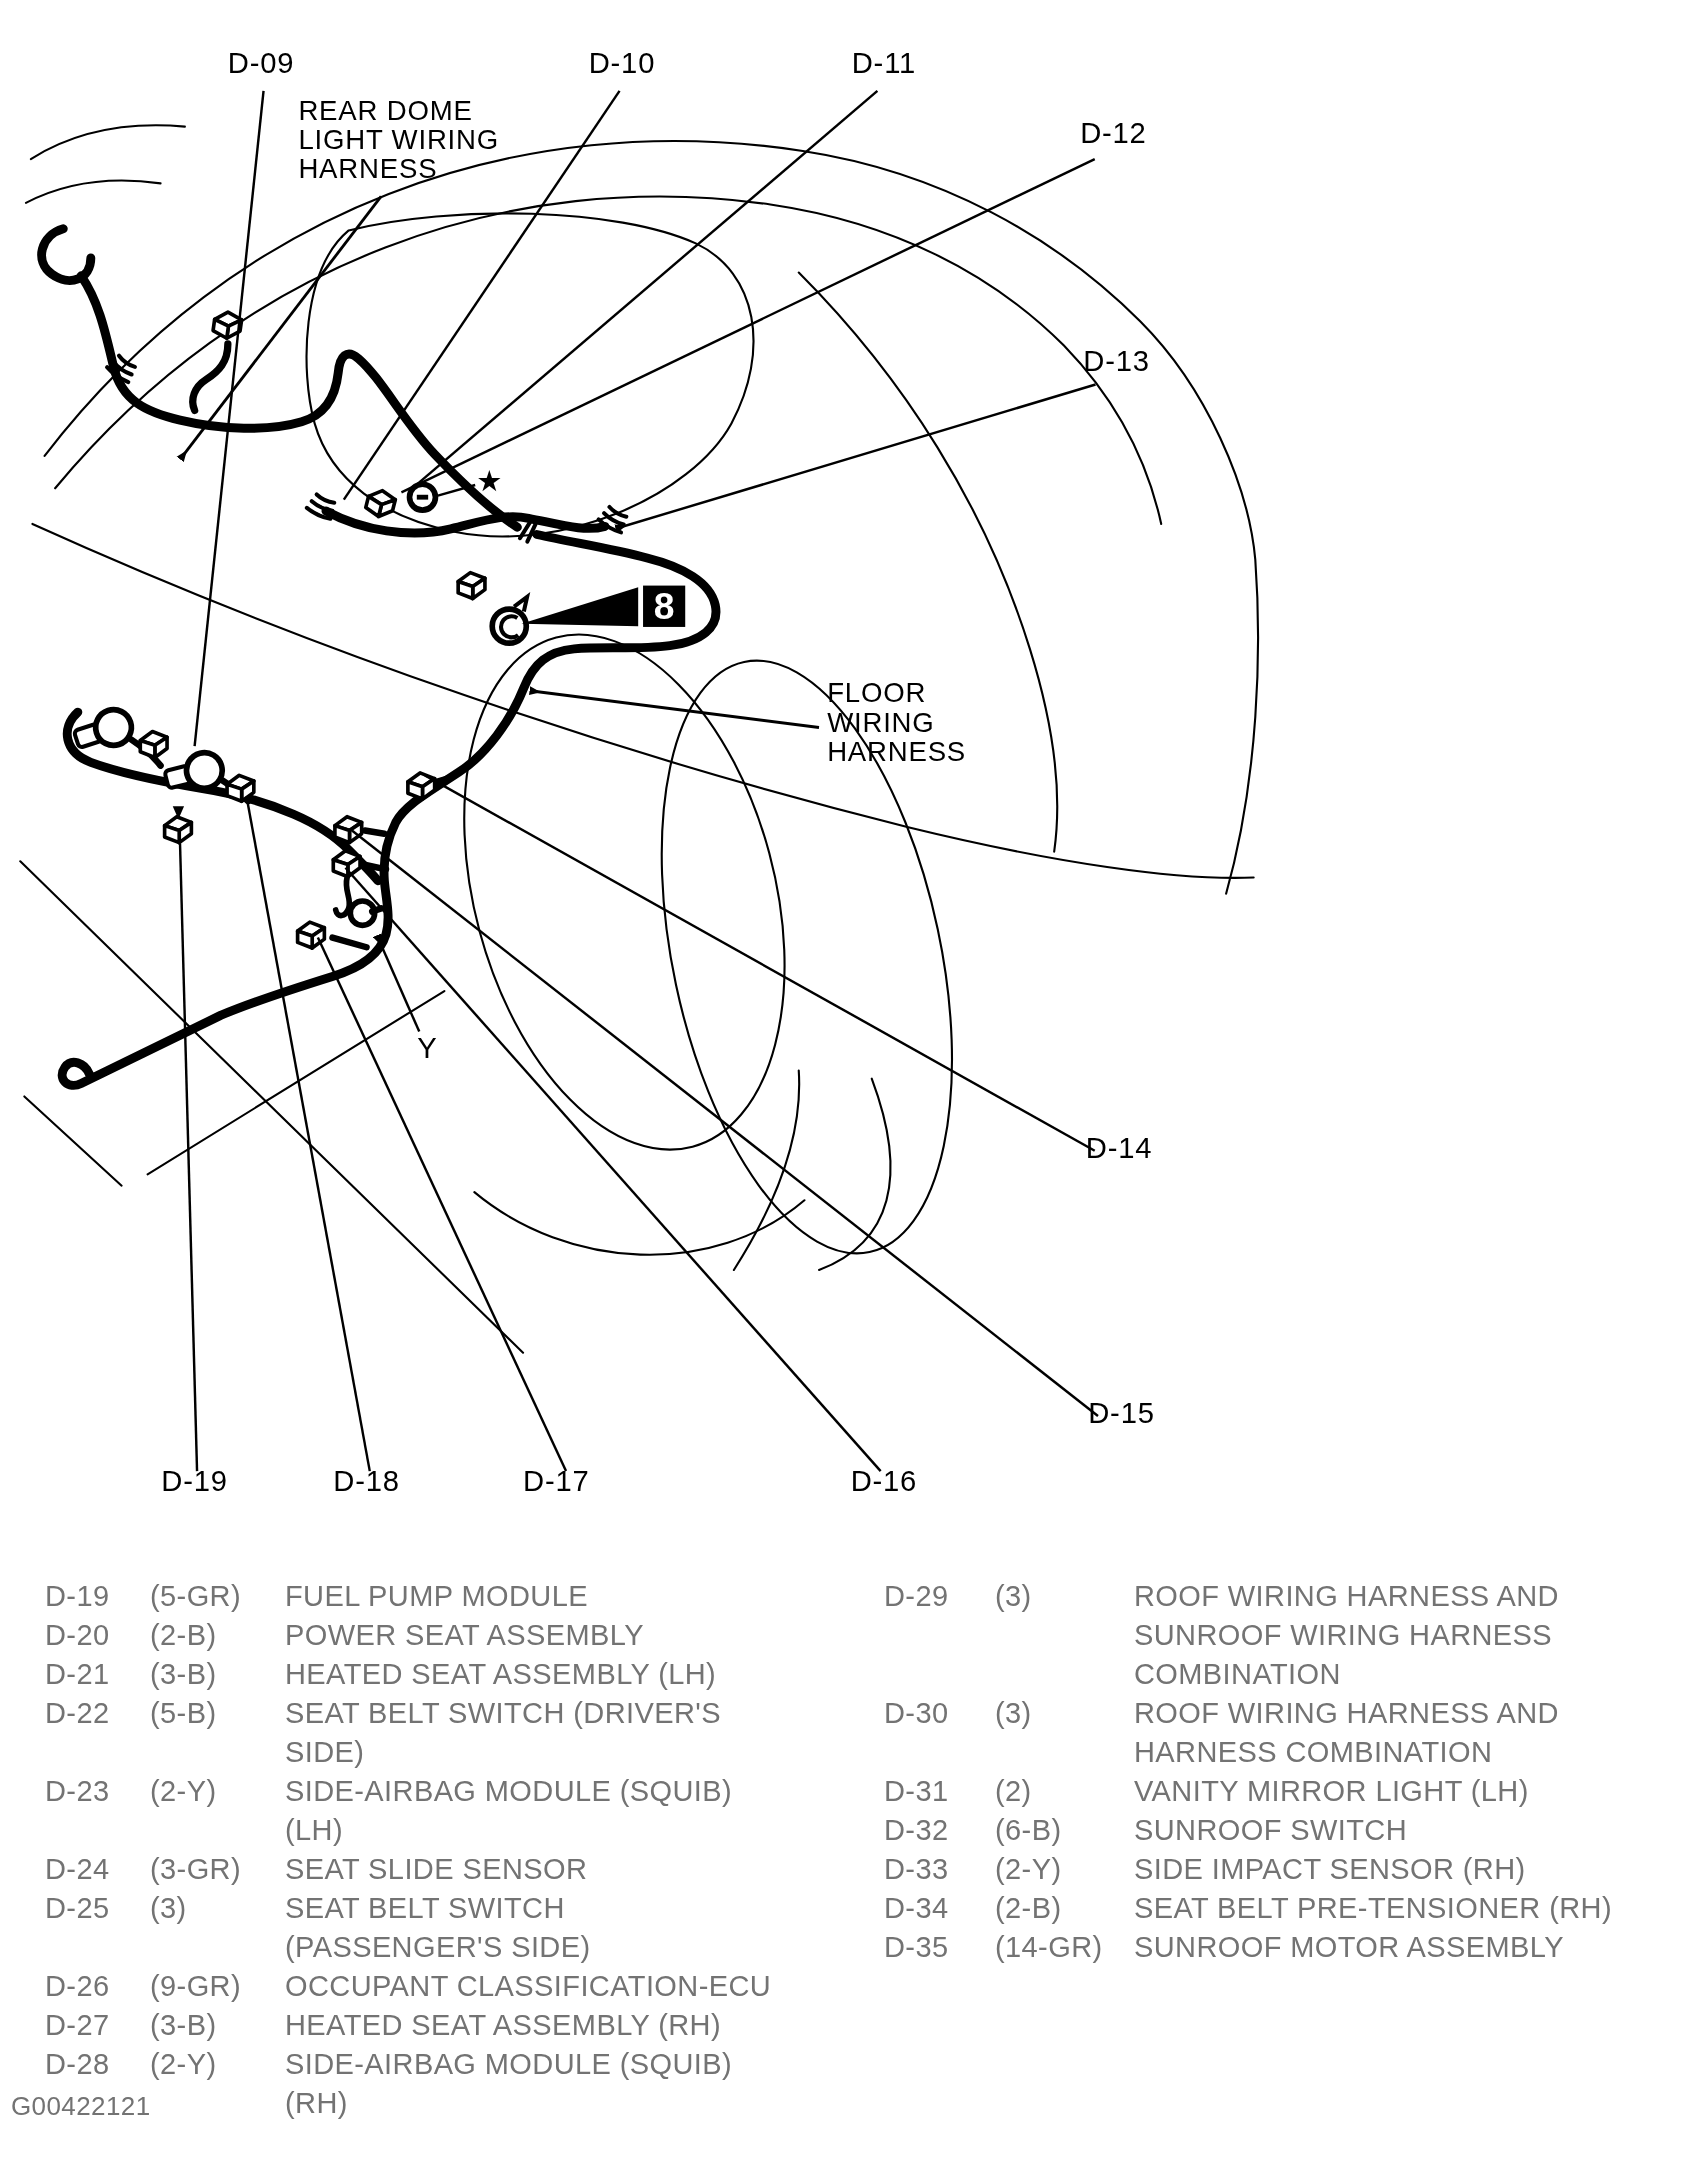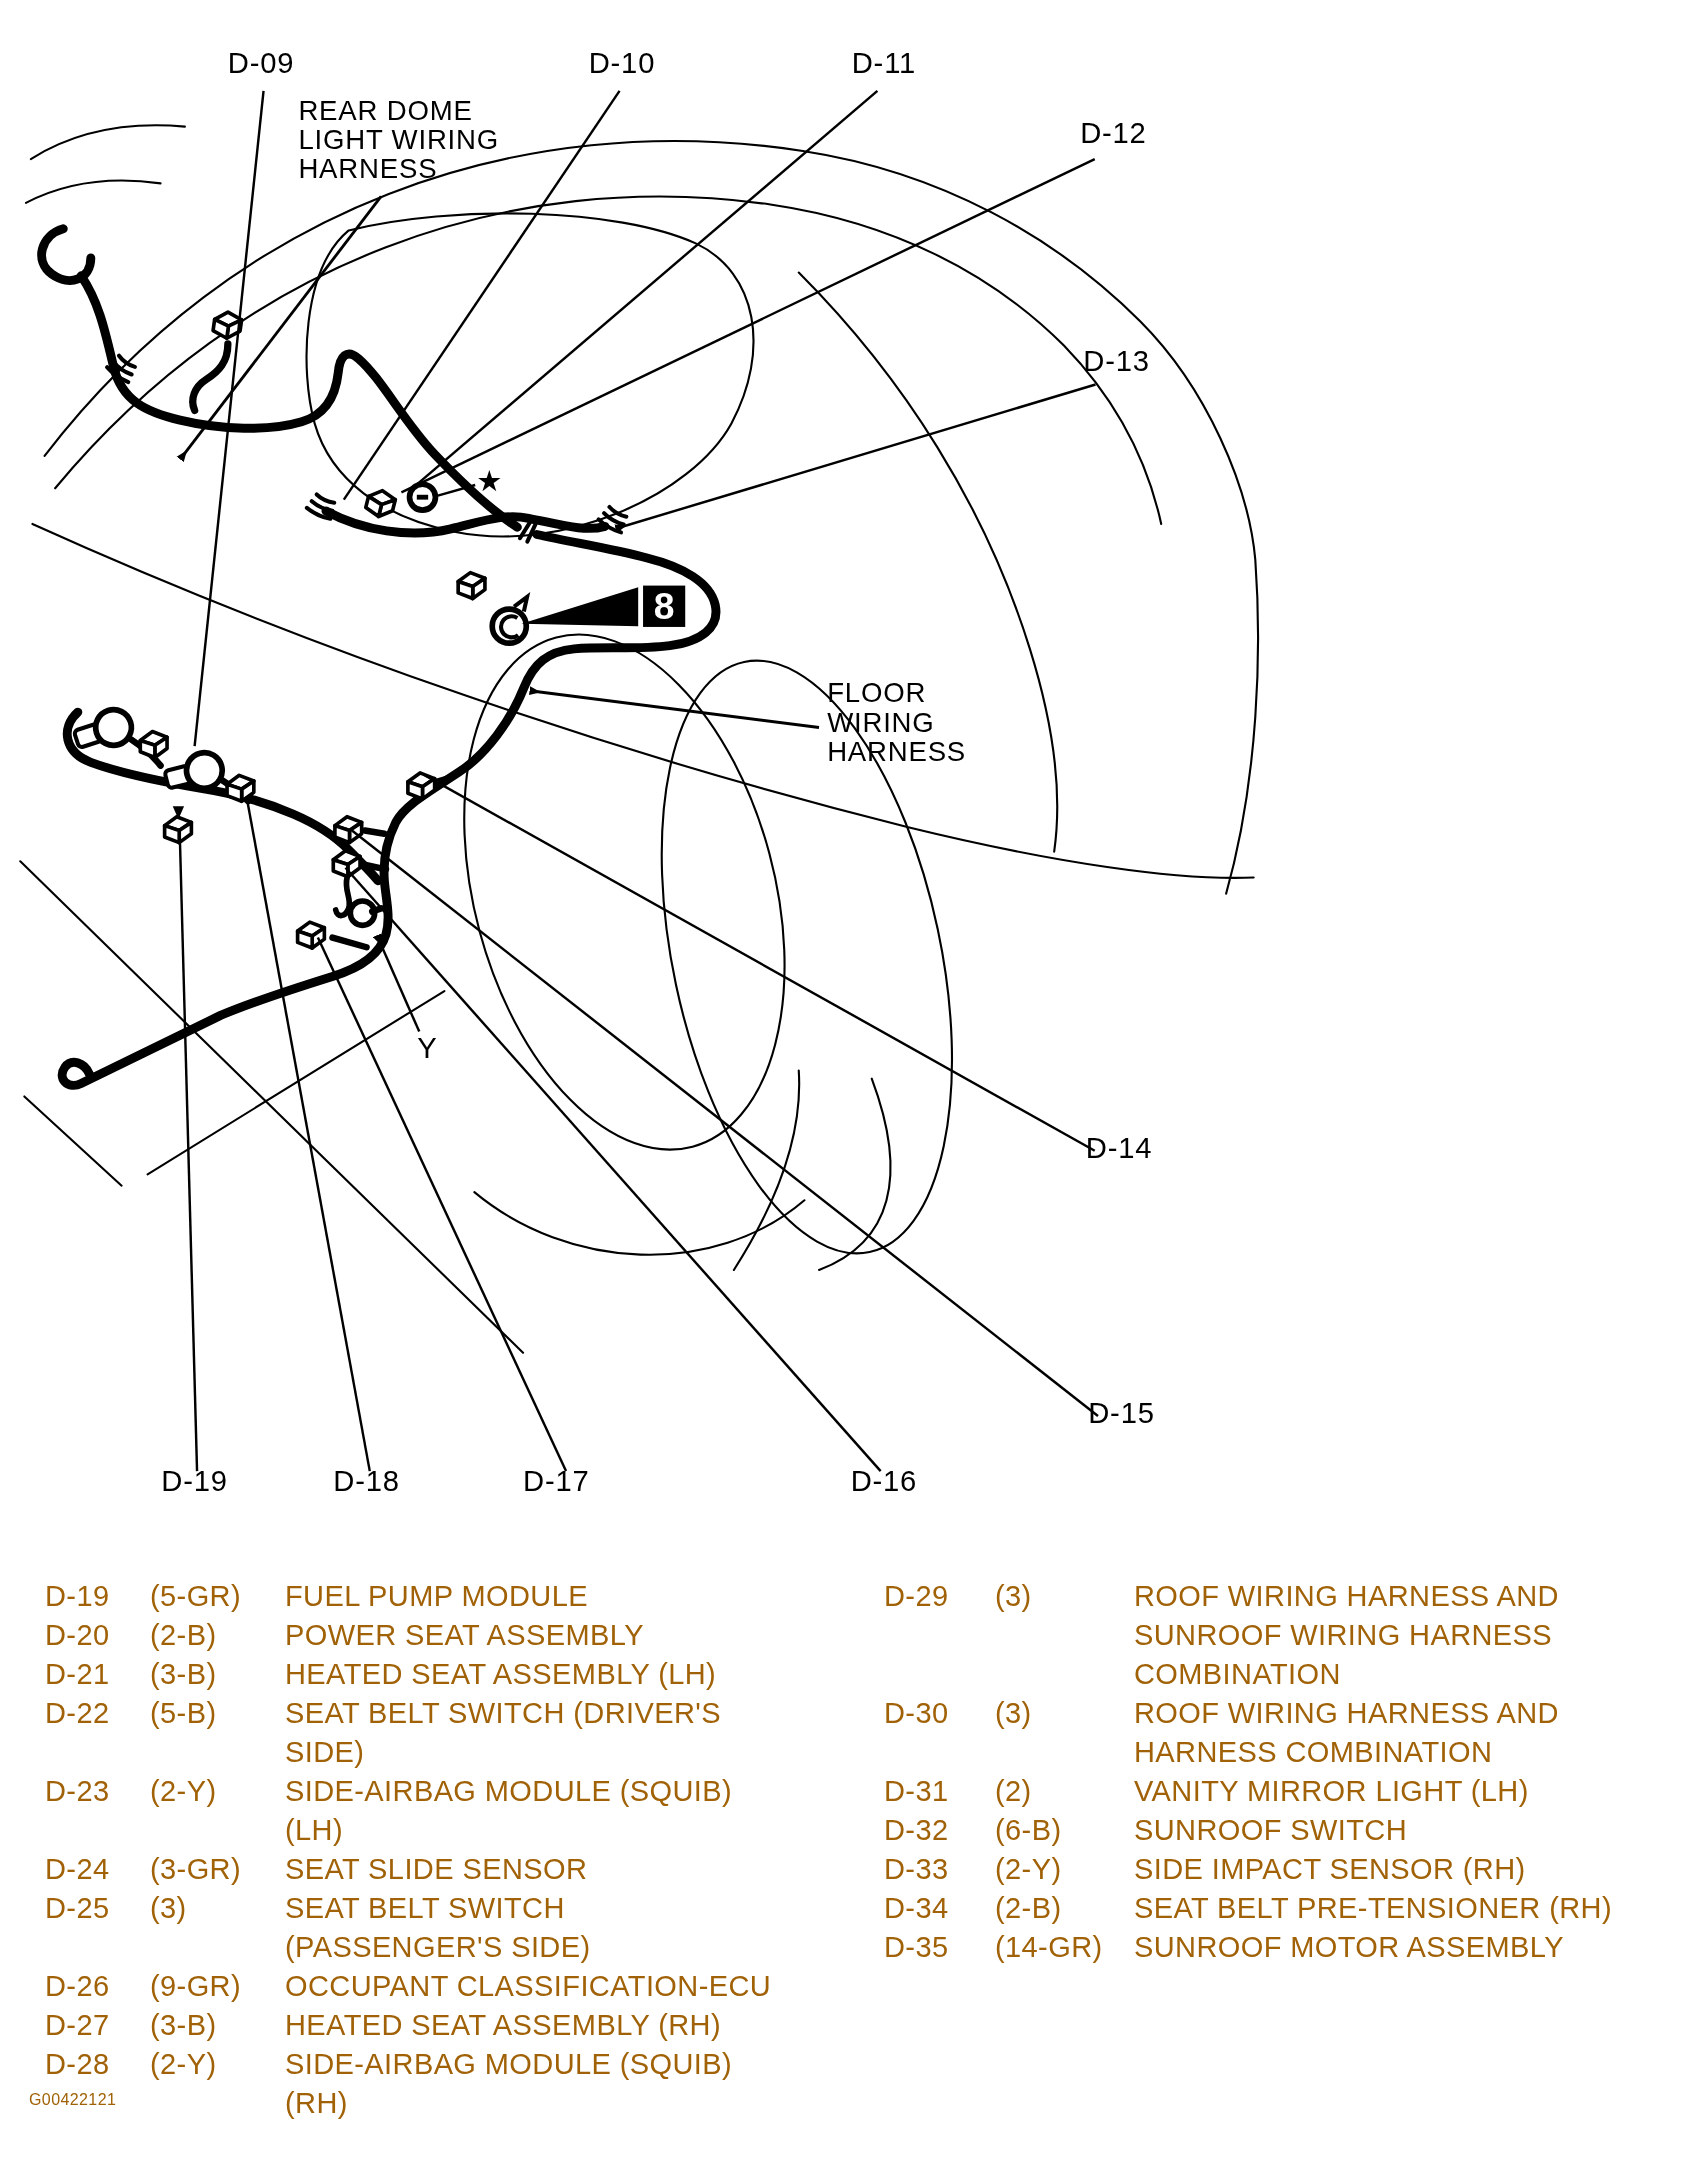--- a/index.html
+++ b/index.html
@@ -1,32 +1,32 @@
 <!DOCTYPE html>
 <html style="font-size:13px"><head>
 <meta charset="utf-8">
 <style>
   html,body{margin:0;padding:0;background:#888;}
   #page{position:relative;width:1694px;height:2183px;background:#ffffff;overflow:hidden;
-        font-family:"Liberation Sans",sans-serif;color:#a16207;}
+        font-family:"Liberation Sans",sans-serif;color:#737373;}
   #art{position:absolute;left:0;top:0;}
   .lbl{font-family:"Liberation Sans",sans-serif;font-size:36px;fill:#000;letter-spacing:1px;}
   .note{font-family:"Liberation Sans",sans-serif;font-size:34px;fill:#000;letter-spacing:1px;}
   .pgref{font-family:"Liberation Sans",sans-serif;font-size:46px;font-weight:bold;fill:#fff;}
   #legend-left,#legend-right{position:absolute;top:1559px;font-size:29px;letter-spacing:0.4px;
         line-height:39px;white-space:nowrap;}
   #legend-left{left:45px;width:803px;}
   #legend-right{left:884px;width:787px;}
   .lrow{display:flex;height:39px;align-items:baseline;}
   #legend-left .c-id{width:105px;flex:none;}
   #legend-left .c-pins{width:135px;flex:none;}
   #legend-right .c-id{width:111px;flex:none;}
   #legend-right .c-pins{width:139px;flex:none;}
   .c-desc{flex:1;margin-top:18px;}
-  #figcode{position:absolute;left:29px;top:2091px;font-size:16px;letter-spacing:0.4px;}
+  #figcode{position:absolute;left:11px;top:2091px;font-size:26px;letter-spacing:0.4px;}
 </style>
 </head>
 <body>
 
 <div id="page">
 
   <svg id="art" width="1694" height="1545" viewBox="0 0 2089 1905">
     <defs>
       <marker id="arw" markerWidth="14" markerHeight="12" refX="11" refY="6" orient="auto" markerUnits="userSpaceOnUse">
         <polygon points="0,6 14,0.5 14,11.5" fill="#000"></polygon>

